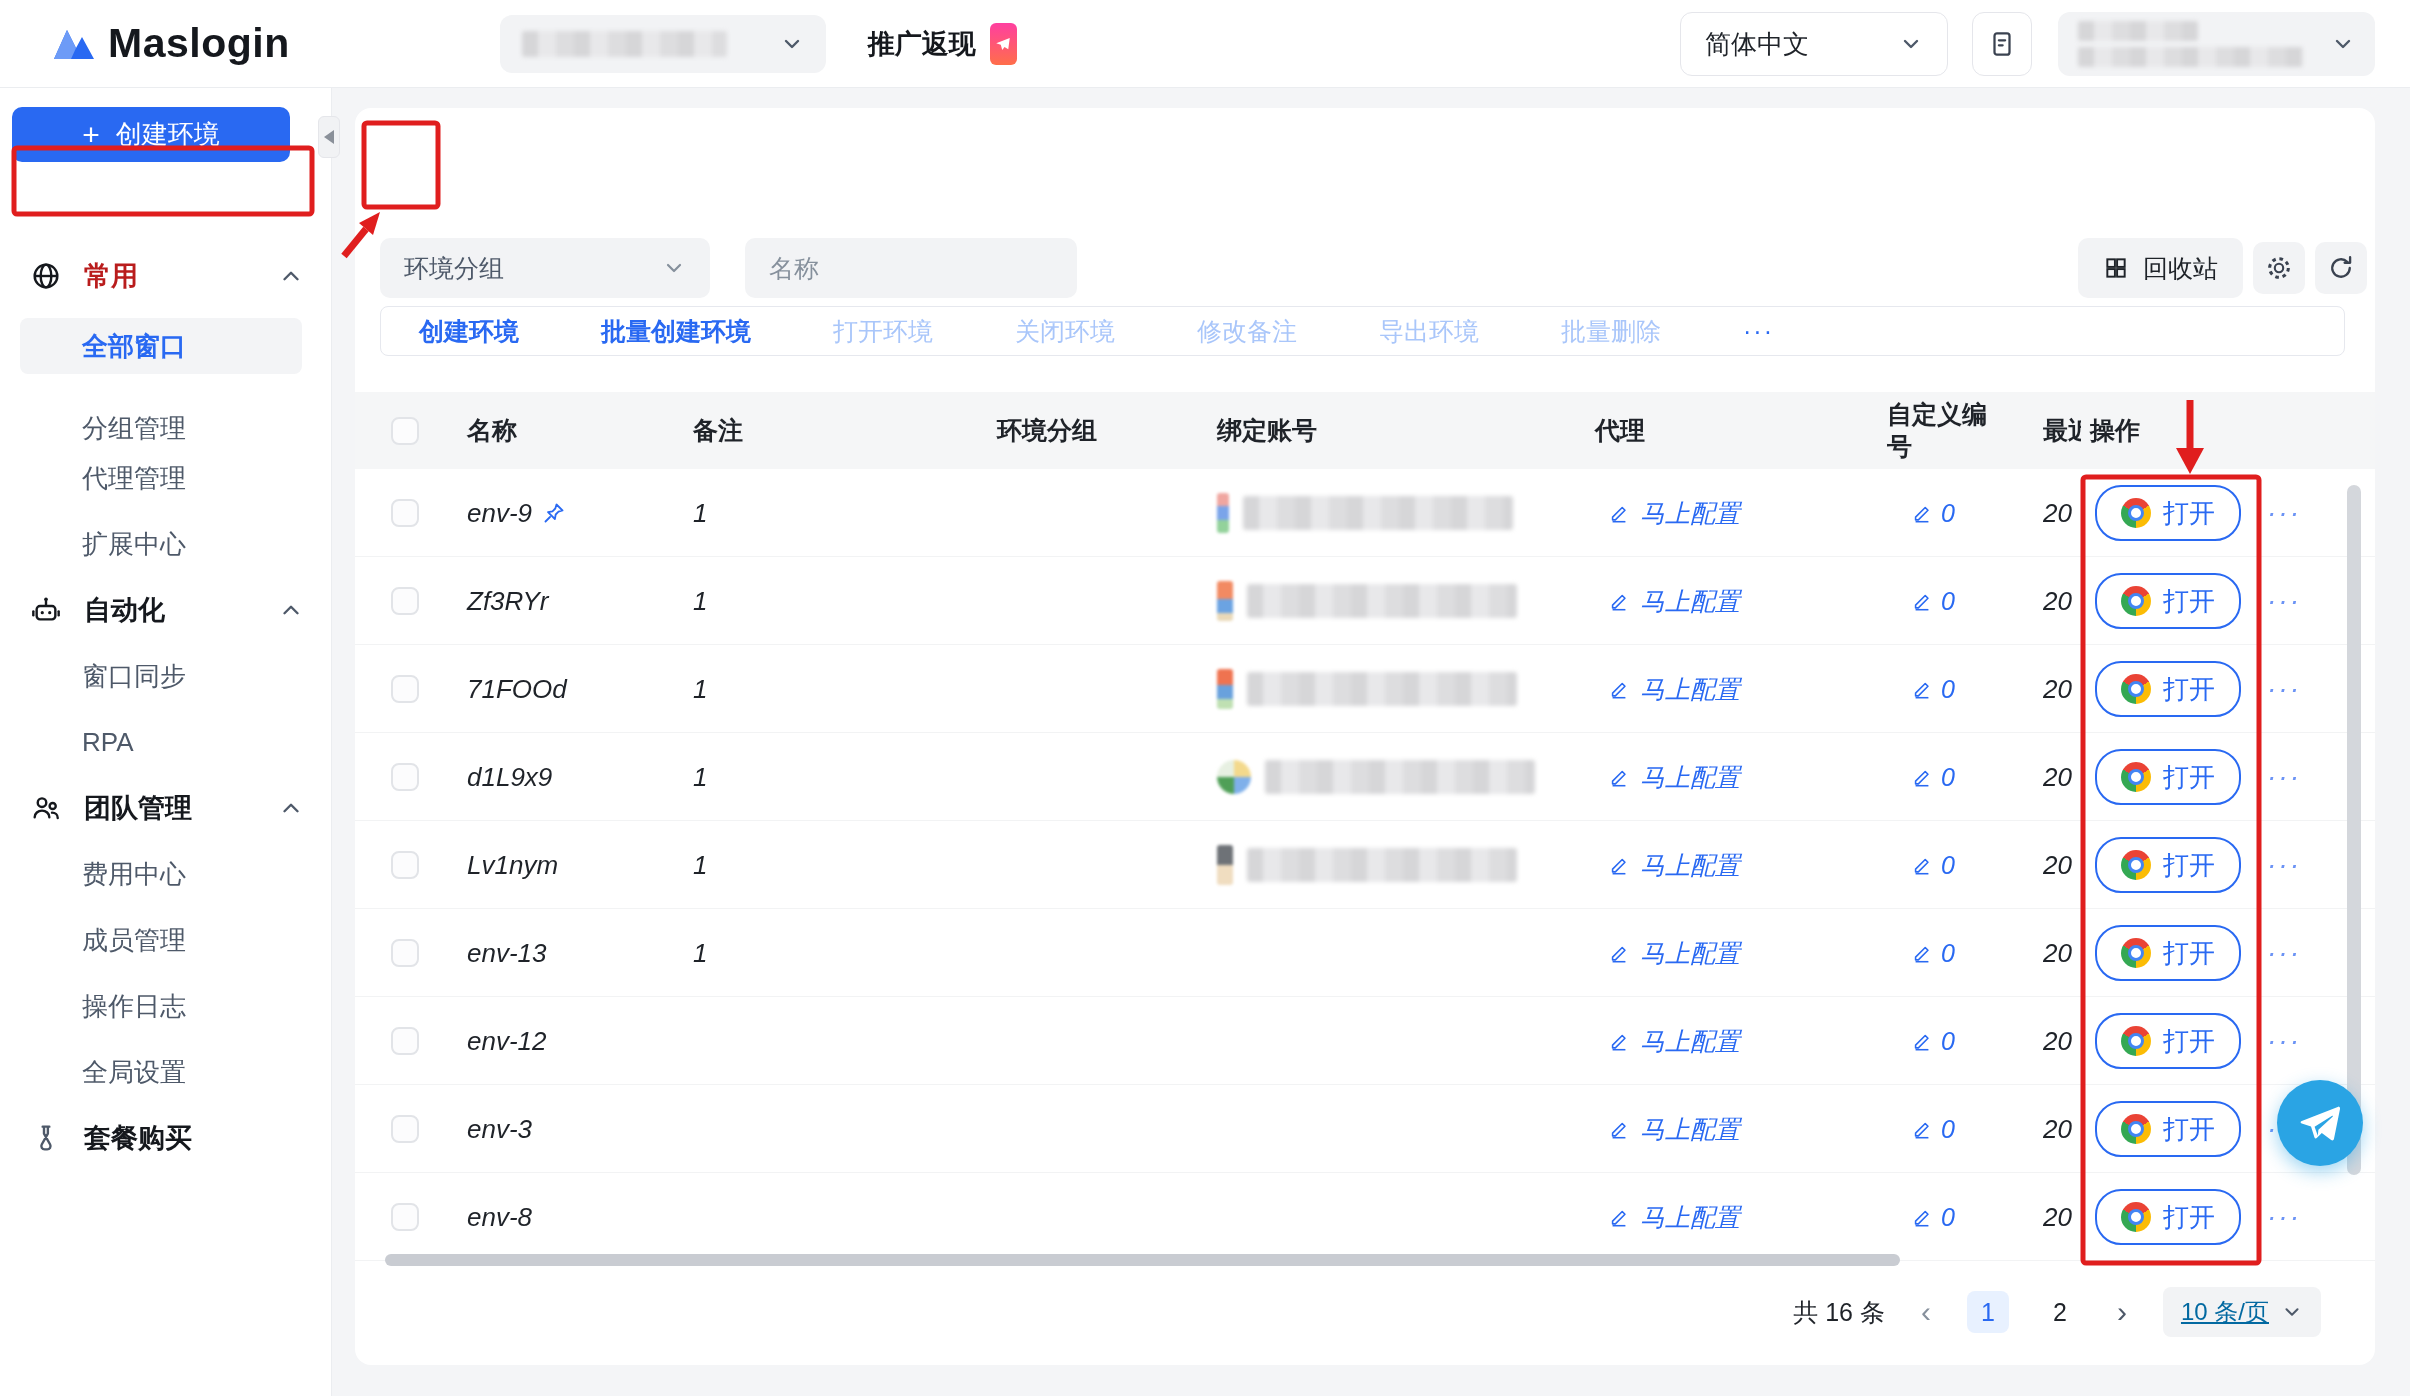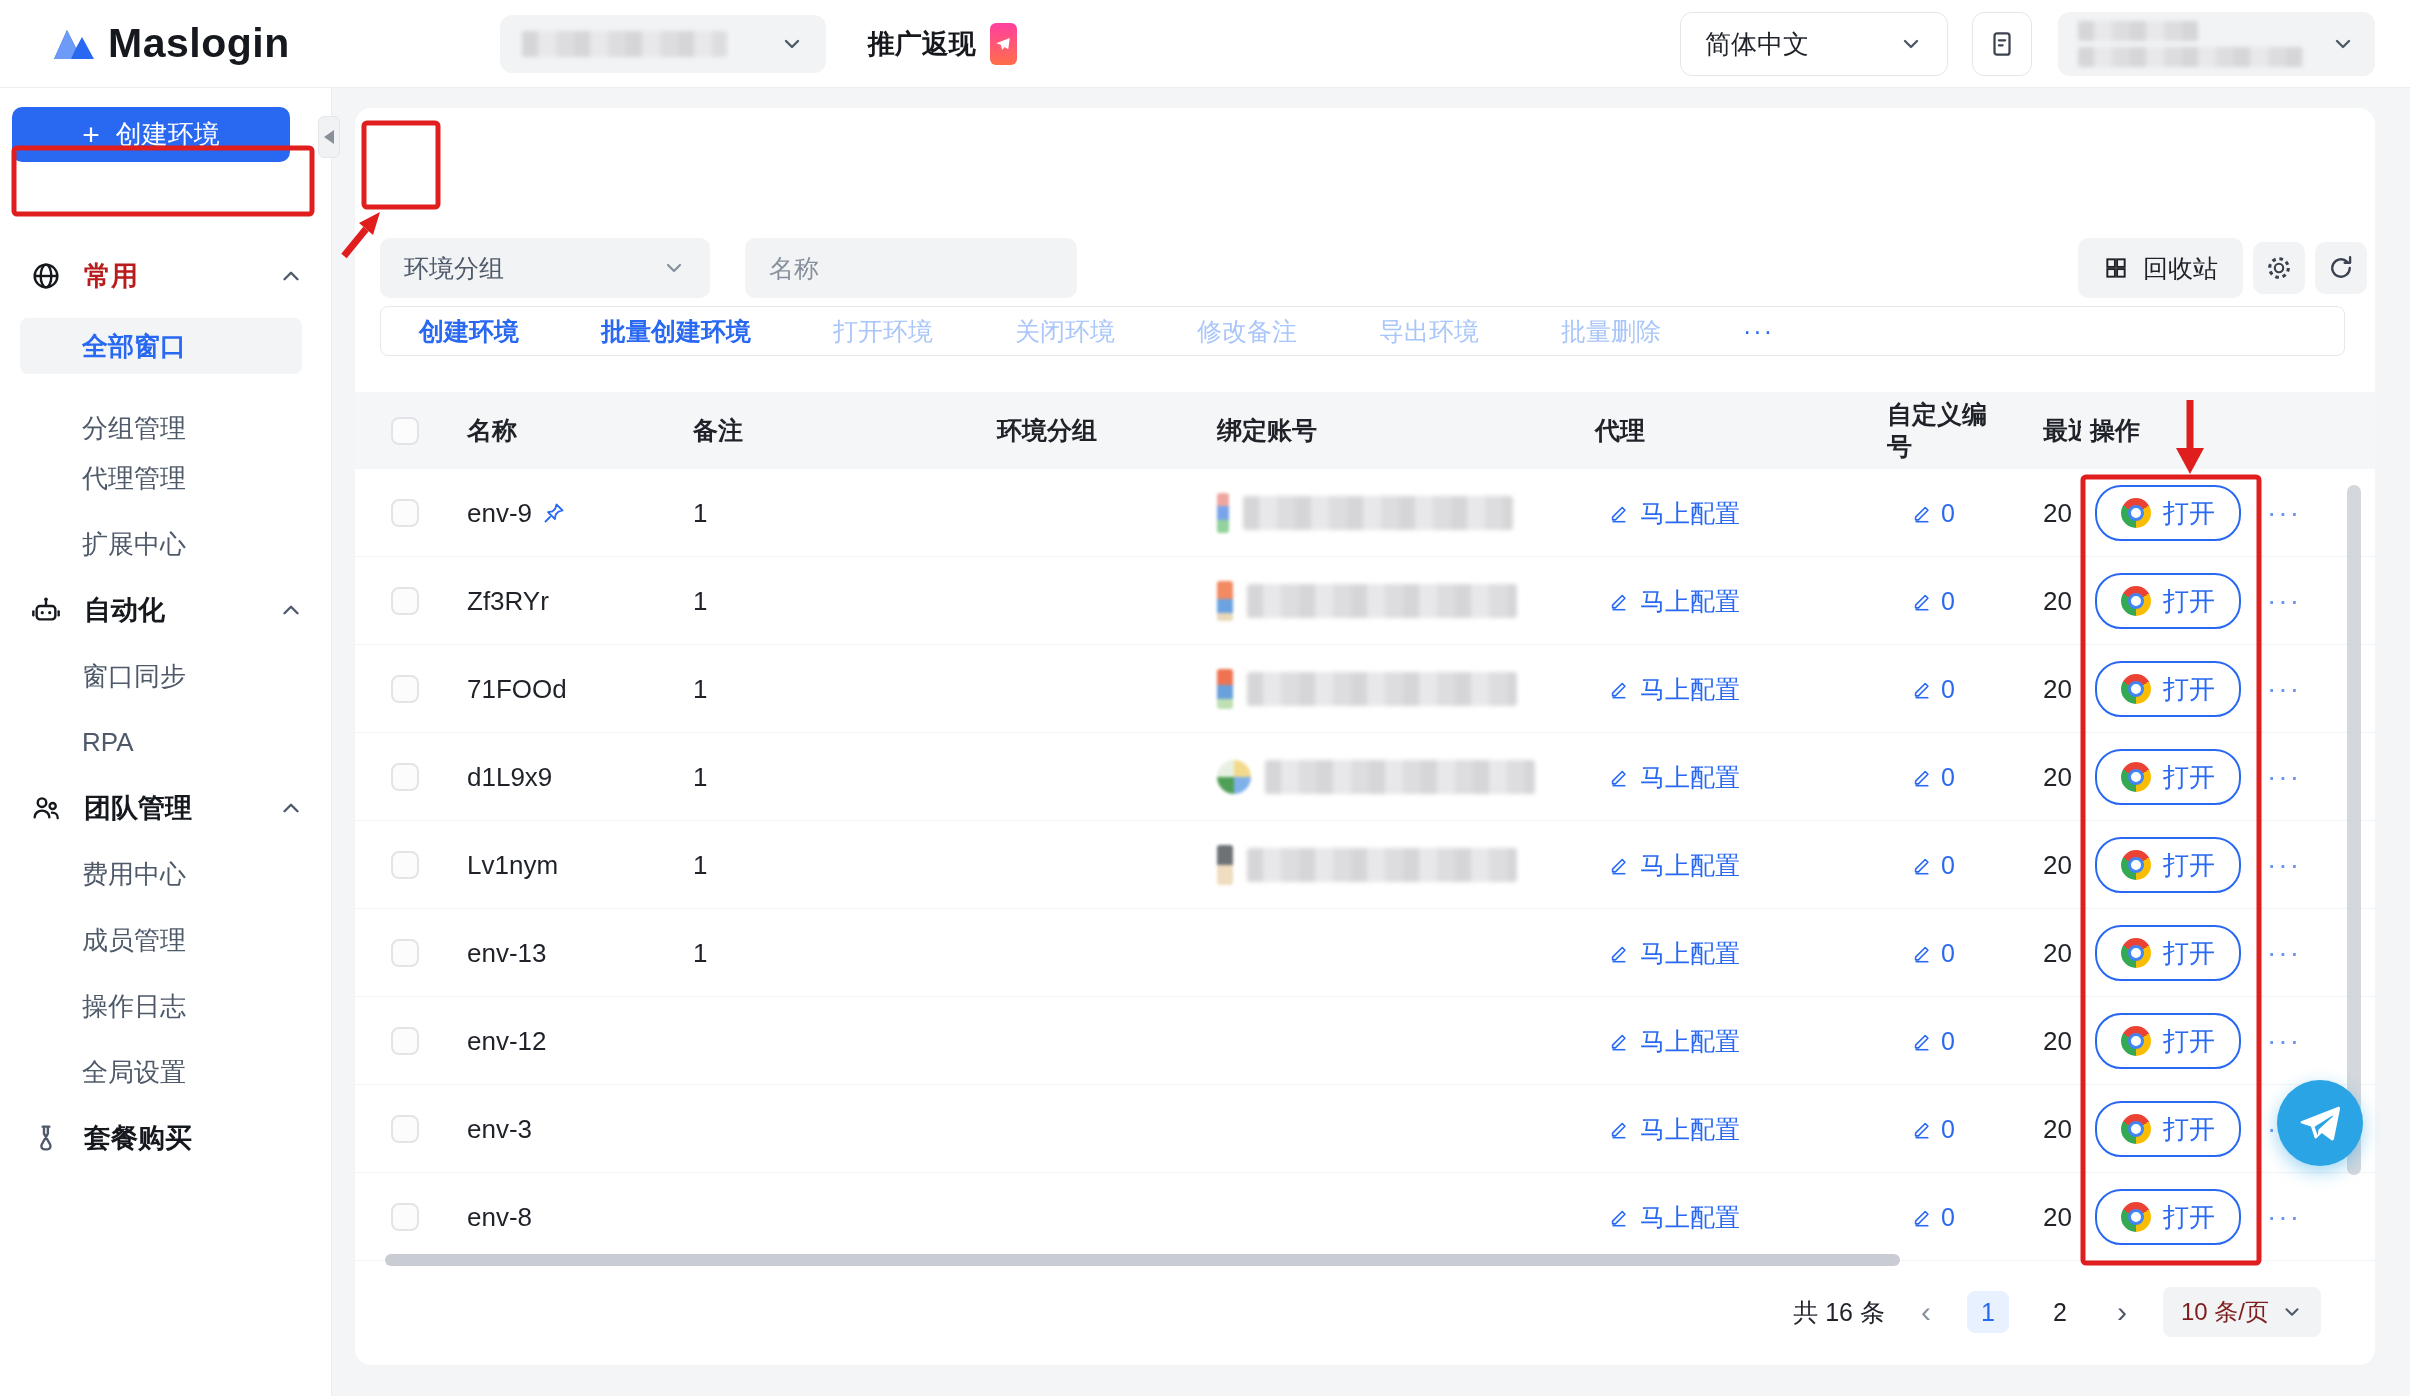--- a/index.html
+++ b/index.html
@@ -60,21 +60,21 @@
 
   .toolbar { position:absolute; left:25px; top:198px; width:1965px; height:50px; border:1px solid #e6e8ee; border-radius:8px; display:flex; align-items:center; padding-left:38px; gap:82px; }
   .tb-link { font-size:25px; color:#2969f2; cursor:pointer; white-space:nowrap; }
   .tb-link.strong { font-weight:600; }
   .tb-link.disabled { color:#a9c6fa; cursor:default; }
   .tb-more { font-size:25px; color:#2969f2; letter-spacing:2px; cursor:pointer; }
 
   .thead { position:absolute; left:0; top:284px; width:2020px; height:77px; background:#f5f6f7; }
   .hcell { position:absolute; top:0; height:77px; display:flex; align-items:center; font-size:25px; font-weight:600; color:#1f2329; }
   .trow { position:absolute; left:0; width:2020px; height:88px; border-bottom:1px solid #f2f3f4; background:#fff; }
-  .cell { position:absolute; top:0; height:88px; display:flex; align-items:center; font-size:26px; color:#1f2329; }
+  .cell { position:absolute; top:0; height:88px; display:flex; align-items:center; font-size:26px; color:#1f2329;font-style:italic; }
   .cb { position:absolute; left:36px; top:30px; width:28px; height:28px; border:2px solid #e2e4e8; background:#fcfcfd; border-radius:8px; cursor:pointer; }
   .c-name  { left:112px; gap:10px; }
   .c-note  { left:338px; }
   .c-acct  { left:862px; gap:14px; }
   .c-proxy { left:1253px; gap:10px; color:#2969f2; font-size:25px; cursor:pointer; }
   .c-custom{ left:1556px; gap:8px; color:#2969f2; font-size:25px; cursor:pointer; }
   .c-last  { left:1688px; width:30px; overflow:hidden; white-space:nowrap; }
   .c-more  { left:1912px; color:#6b93f5; font-size:28px; letter-spacing:2px; cursor:pointer; }
   .h-name  { left:112px; } .h-note { left:338px; } .h-group { left:642px; } .h-acct { left:862px; }
   .h-proxy { left:1240px; } .h-custom { left:1532px; width:112px; line-height:1.25; white-space:normal; }
@@ -96,21 +96,21 @@
   .pin { width:24px; height:24px; flex:none; }
 
   .vscroll { position:absolute; left:1992px; top:377px; width:14px; height:690px; background:#d4d7dc; border-radius:7px; cursor:pointer; }
   .hscroll { position:absolute; left:30px; top:1146px; width:1515px; height:12px; background:#c9ccd2; border-radius:6px; cursor:pointer; }
 
   .pager { position:absolute; left:0; top:1175px; width:2020px; height:58px; display:flex; align-items:center; justify-content:flex-end; padding-right:54px; gap:30px; }
   .pg-total { font-size:25px; color:#1f2329; }
   .pg-arrow { font-size:30px; color:#86909c; cursor:pointer; padding:0 6px; }
   .pg-num { width:42px; height:42px; display:flex; align-items:center; justify-content:center; font-size:25px; border-radius:8px; cursor:pointer; color:#1f2329; }
   .pg-num.active { background:#e8f1ff; color:#2969f2; }
-  .pg-size { height:50px; min-width:134px; background:#f2f3f5; border-radius:8px; display:flex; align-items:center; justify-content:center; gap:12px; font-size:24px; color:#7f1d1d; padding:0 18px; cursor:pointer; }
+  .pg-size { height:50px; min-width:134px; background:#f2f3f5; border-radius:8px; display:flex; align-items:center; justify-content:center; gap:12px; font-size:24px; color:#0369a1; padding:0 18px; cursor:pointer;text-decoration:underline; }
 
   .tg-fab { position:absolute; left:2277px; top:1080px; width:86px; height:86px; border-radius:50%; background:#2AA4E4; display:flex; align-items:center; justify-content:center; box-shadow:0 6px 18px rgba(42,164,228,.45); z-index:20; cursor:pointer; }
 
   .annotations { position:absolute; left:0; top:0; width:2410px; height:1396px; z-index:15; pointer-events:none; }
 </style>
 </head>
 <body>
 
 <header class="topbar">
   <div class="brand">

